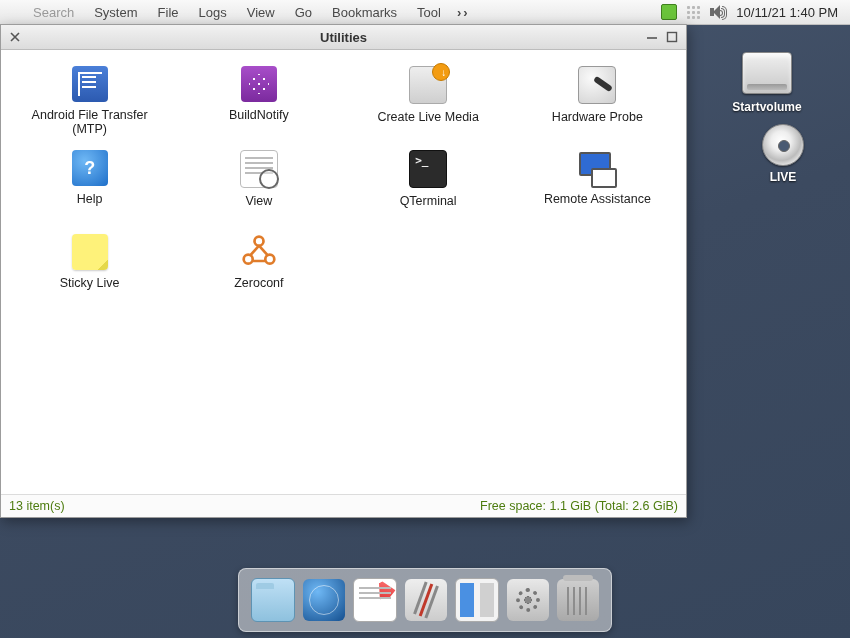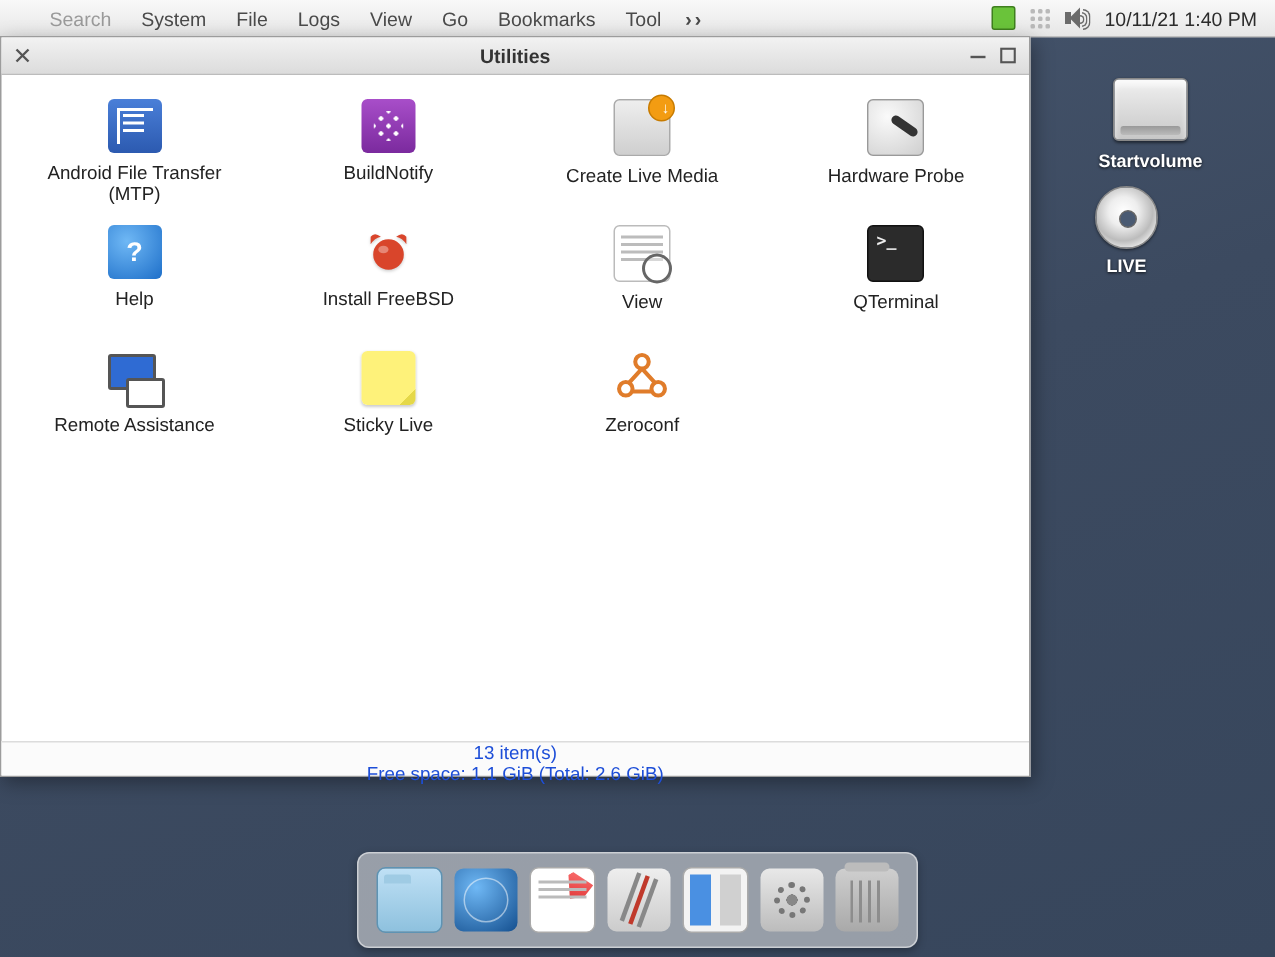--- a/index.html
+++ b/index.html
@@ -268,24 +268,23 @@
   .ico-zc  { }
   .ico-zc svg{}
 
   .statusbar {
     height: 22px;
     border-top: 1px solid #dcdcdc;
     display: flex;
     align-items: center;
     justify-content: space-between;
     padding: 0 8px;
-    color: #1d4ed8;
+    color: #4d7c0f;
     font-size: 12.5px;
     background: #fbfbfb;
-    flex-direction: column;
   }
 
   
   .dock {
     position: absolute;
     left: 50%;
     bottom: 6px;
     transform: translateX(-50%);
     height: 54px;
     padding: 4px 12px;
@@ -356,21 +355,21 @@
         </div>
     </div>
     <span class="clock">10/11/21 1:40 PM</span>
   </div>
 </div>
 
 <div class="desktop-icon" style="top:52px; right:28px;">
   <div class="iconbox hdd"></div>
   <span>Startvolume</span>
 </div>
-<div class="desktop-icon" style="top:124px; right:44px;">
+<div class="desktop-icon" style="top:124px; right:12px;">
   <div class="iconbox">
       <div class="cd"></div>
     </div>
   <span>LIVE</span>
 </div>
 
 <div class="window">
   <div class="titlebar">
     <div class="winbtn close">
       <svg width="10" height="10" viewBox="0 0 10 10">
@@ -406,31 +405,20 @@
         </div>
         <div class="label">Create Live Media</div>
       </div>
       <div class="appicon">
         <div class="ico ico-hw"></div>
         <div class="label">Hardware Probe</div>
       </div>
       <div class="appicon">
         <div class="ico ico-help">?</div>
         <div class="label">Help</div>
-      </div>
-      <div class="appicon">
-        <div class="ico ico-fbsd">
-          <svg width="34" height="34" viewBox="0 0 40 40">
-            <circle cx="20" cy="22" r="12" fill="#d9452b"></circle>
-            <path d="M6 8 q3 -4 8 0 q-5 1 -8 6 z" fill="#d9452b"></path>
-            <path d="M34 8 q-3 -4 -8 0 q5 1 8 6 z" fill="#d9452b"></path>
-            <ellipse cx="16" cy="18" rx="4" ry="3" fill="rgba(255,255,255,.35)"></ellipse>
-          </svg>
-        </div>
-        <div class="label">Install FreeBSD</div>
       </div>
       <div class="appicon">
         <div class="ico ico-logs"></div>
         <div class="label">View</div>
       </div>
       <div class="appicon">
         <div class="ico ico-term"></div>
         <div class="label">QTerminal</div>
       </div>
       <div class="appicon">

